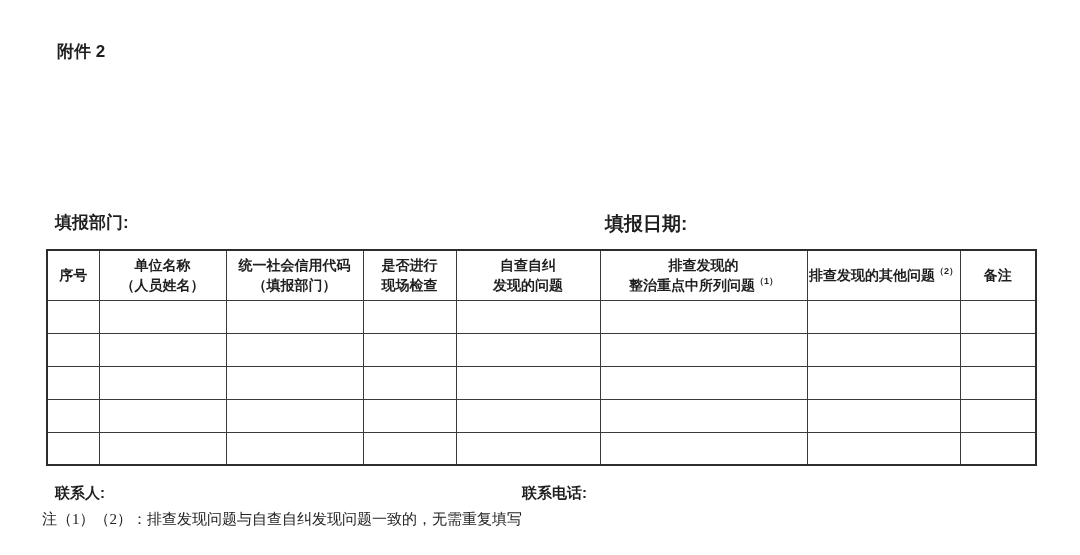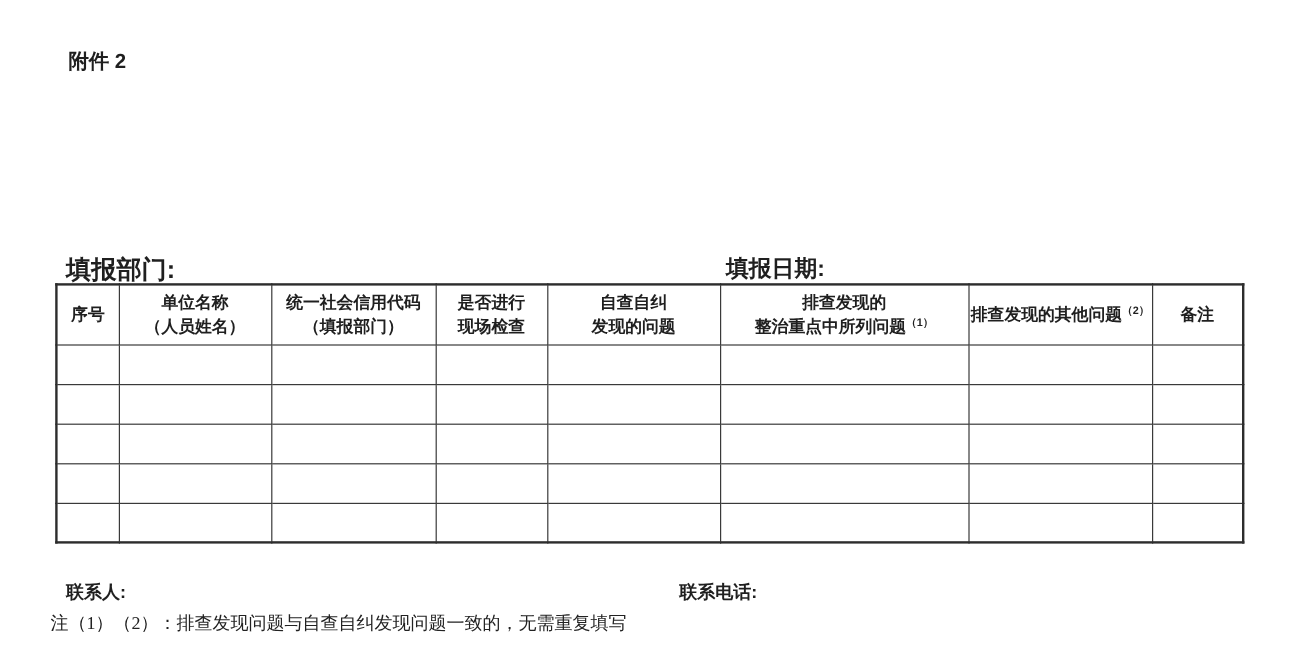--- a/index.html
+++ b/index.html
@@ -18,28 +18,28 @@
   }
   .doc-title {
     position:absolute; left:0; right:0; top:116px;
     text-align:center;
     font-family:"Liberation Serif", serif;
     font-size:25px; font-weight:700;
     letter-spacing:1px;
   }
   .dept-label {
     position:absolute; left:55px; top:211px;
-    font-size:21px; font-weight:700;
+    font-size:17px; font-weight:700;
   }
   .date-label {
     position:absolute; left:605px; top:211px;
     font-size:19px; font-weight:700;
   }
   table.summary {
-    position:absolute; left:46px; top:236px;
+    position:absolute; left:46px; top:249px;
     width:989px;
     border-collapse:collapse;
     table-layout:fixed;
     border:2px solid #2d2d2d;
   }
   table.summary th, table.summary td {
     border:1px solid #3a3a3a;
     text-align:center;
     vertical-align:middle;
     overflow:hidden;
@@ -57,21 +57,21 @@
     font-weight:700;
     vertical-align:super;
     line-height:0;
   }
   .contact-person-label {
     position:absolute; left:55px; top:484px;
     font-size:15px; font-weight:700;text-align:right;
   }
   .contact-phone-label {
     position:absolute; left:522px; top:484px;
-    font-size:15px; font-weight:700;margin-left:44px;
+    font-size:15px; font-weight:700;
   }
   .footnote {
     position:absolute; left:42px; top:510px;
     font-size:15px;
     font-family:"Liberation Serif", serif;
     color:#222222;
     text-align:center;
   }
 </style>
 </head>

